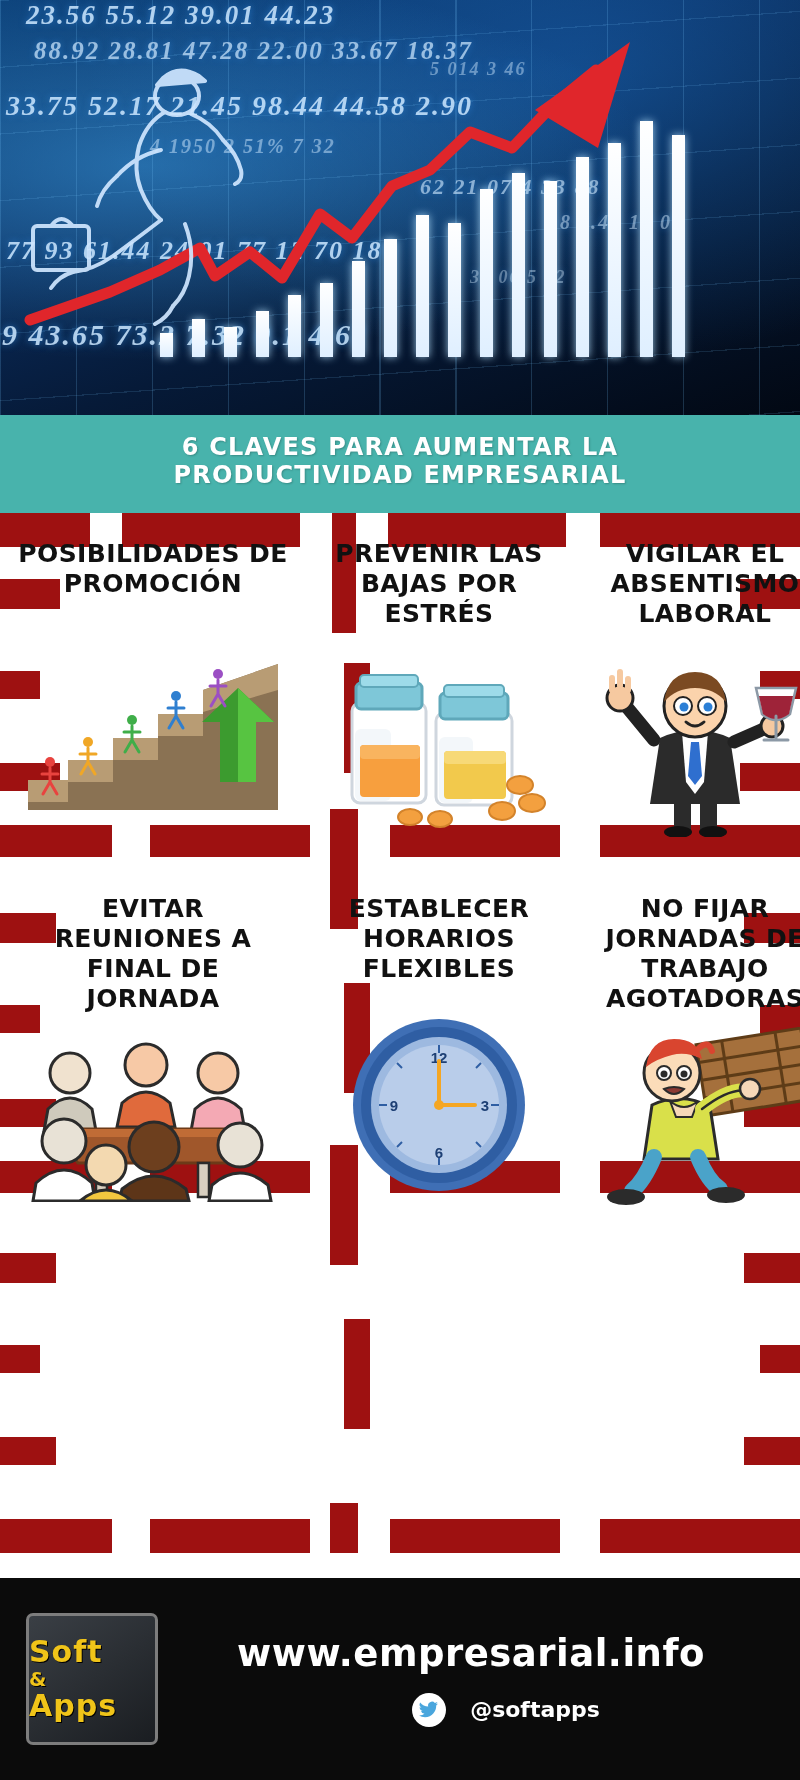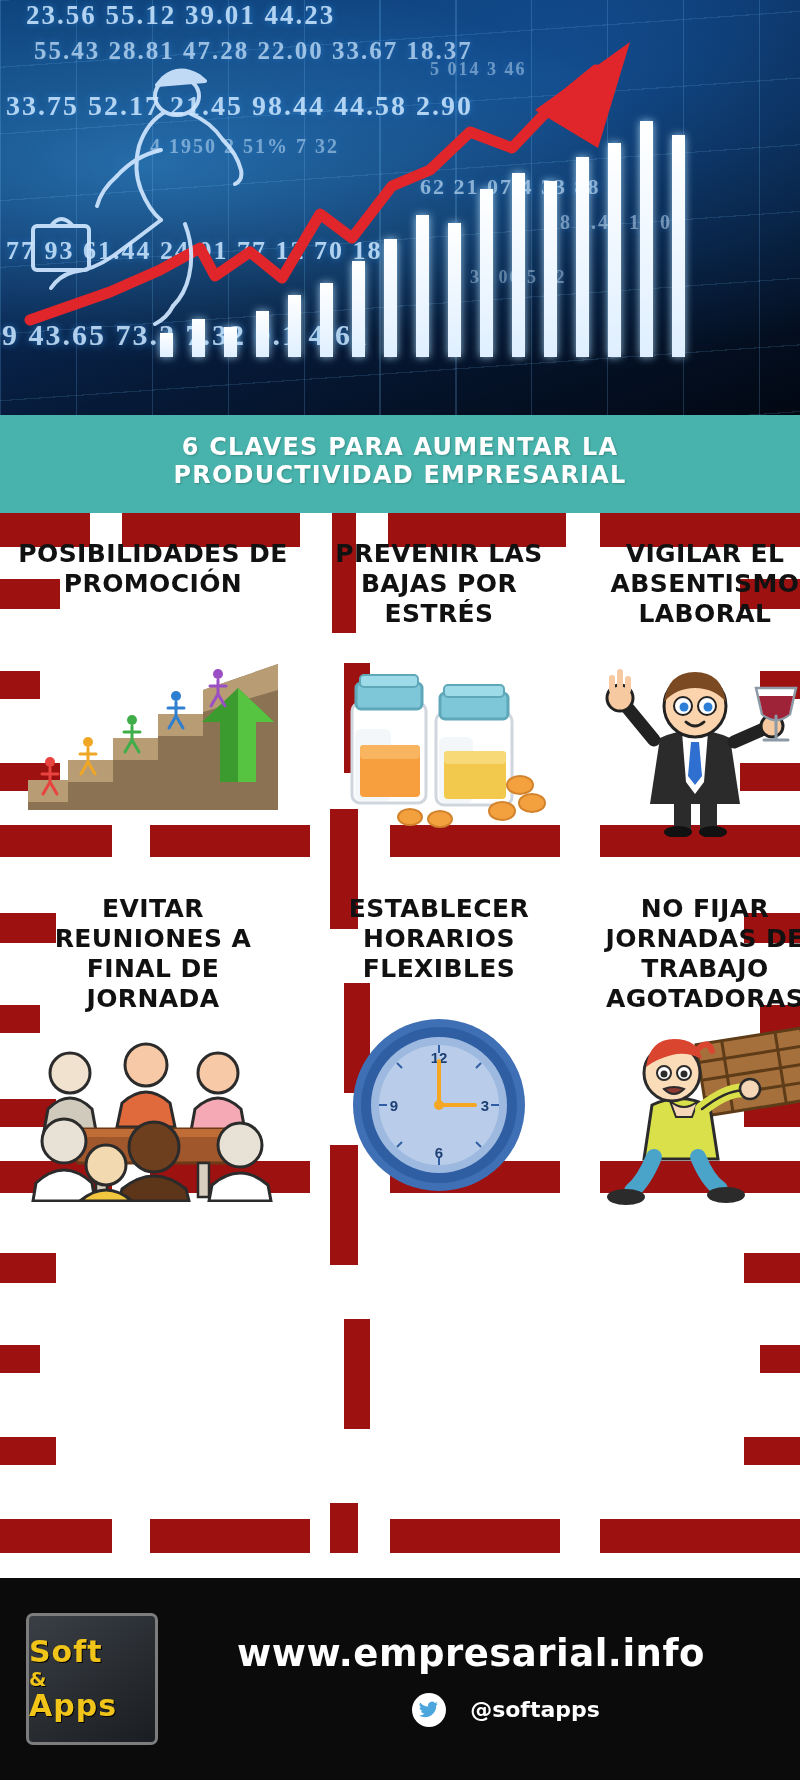--- a/index.html
+++ b/index.html
@@ -41,20 +41,21 @@
       repeating-linear-gradient(to right, rgba(120,200,255,0.20) 0 1px, transparent 1px 66px),
       repeating-linear-gradient(to bottom, rgba(120,200,255,0.14) 0 1px, transparent 1px 58px);
     transform: skewY(-4deg) scale(1.15);
     transform-origin: left top;
   }
   .hero-numbers {
     position: absolute;
     inset: 0;
     color: rgba(205,232,255,0.85);
     font-family: "Liberation Serif", serif;
+    font-style: italic;
     font-weight: 700;
     letter-spacing: 2px;
     white-space: pre;
     line-height: 1.0;
     overflow: hidden;
     text-shadow: 0 0 7px rgba(40,120,200,0.9);
     padding-left: 40px;
   }
   .num-row { position: absolute; white-space: nowrap; }
   .r1 { top: 2px;   left: 26px;  font-size: 27px; }
@@ -210,21 +211,21 @@
 <body>
 
 <div class="infographic">
 
   <div class="hero">
     <div class="hero-bg"></div>
     <div class="hero-grid"></div>
 
     <div class="hero-numbers">
       <div class="num-row r1">23.56   55.12   39.01   44.23</div>
-      <div class="num-row r2">55.43   28.81   47.28   22.00   33.67   18.37</div>
+      <div class="num-row r2">88.92   28.81   47.28   22.00   33.67   18.37</div>
       <div class="num-row r3">33.75   52.17   21.45   98.44   44.58   2.90</div>
       <div class="num-row r4">4 1950   2 51%   7 32</div>
       <div class="num-row r5">77  93   61.44   24 01   77 12   70 18</div>
       <div class="num-row r6">9 43.65   73.2   7.32   0.1 4   61</div>
       <div class="num-row r7">62 21 07   4 33 88</div>
       <div class="num-row r8">8 2.45   19 07</div>
       <div class="num-row r9">31 06   5 72</div>
       <div class="num-row r10">5 014   3 46</div>
     </div>
 

